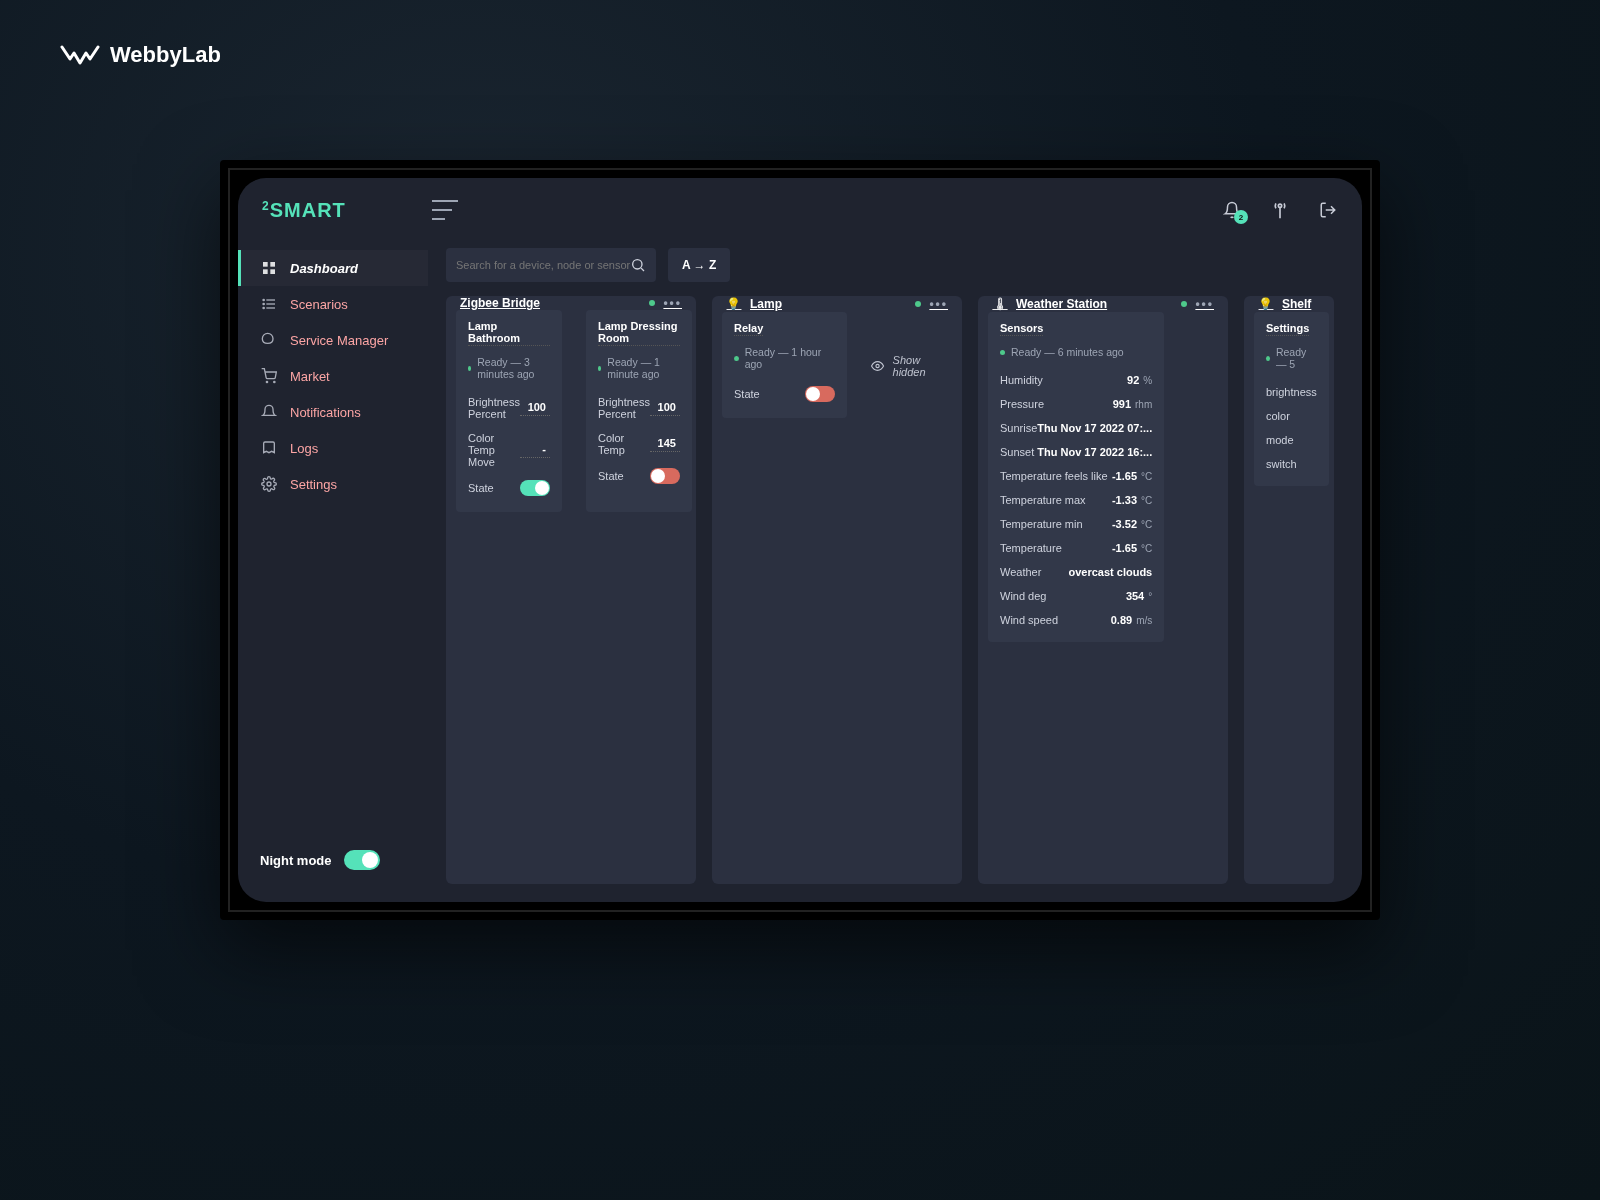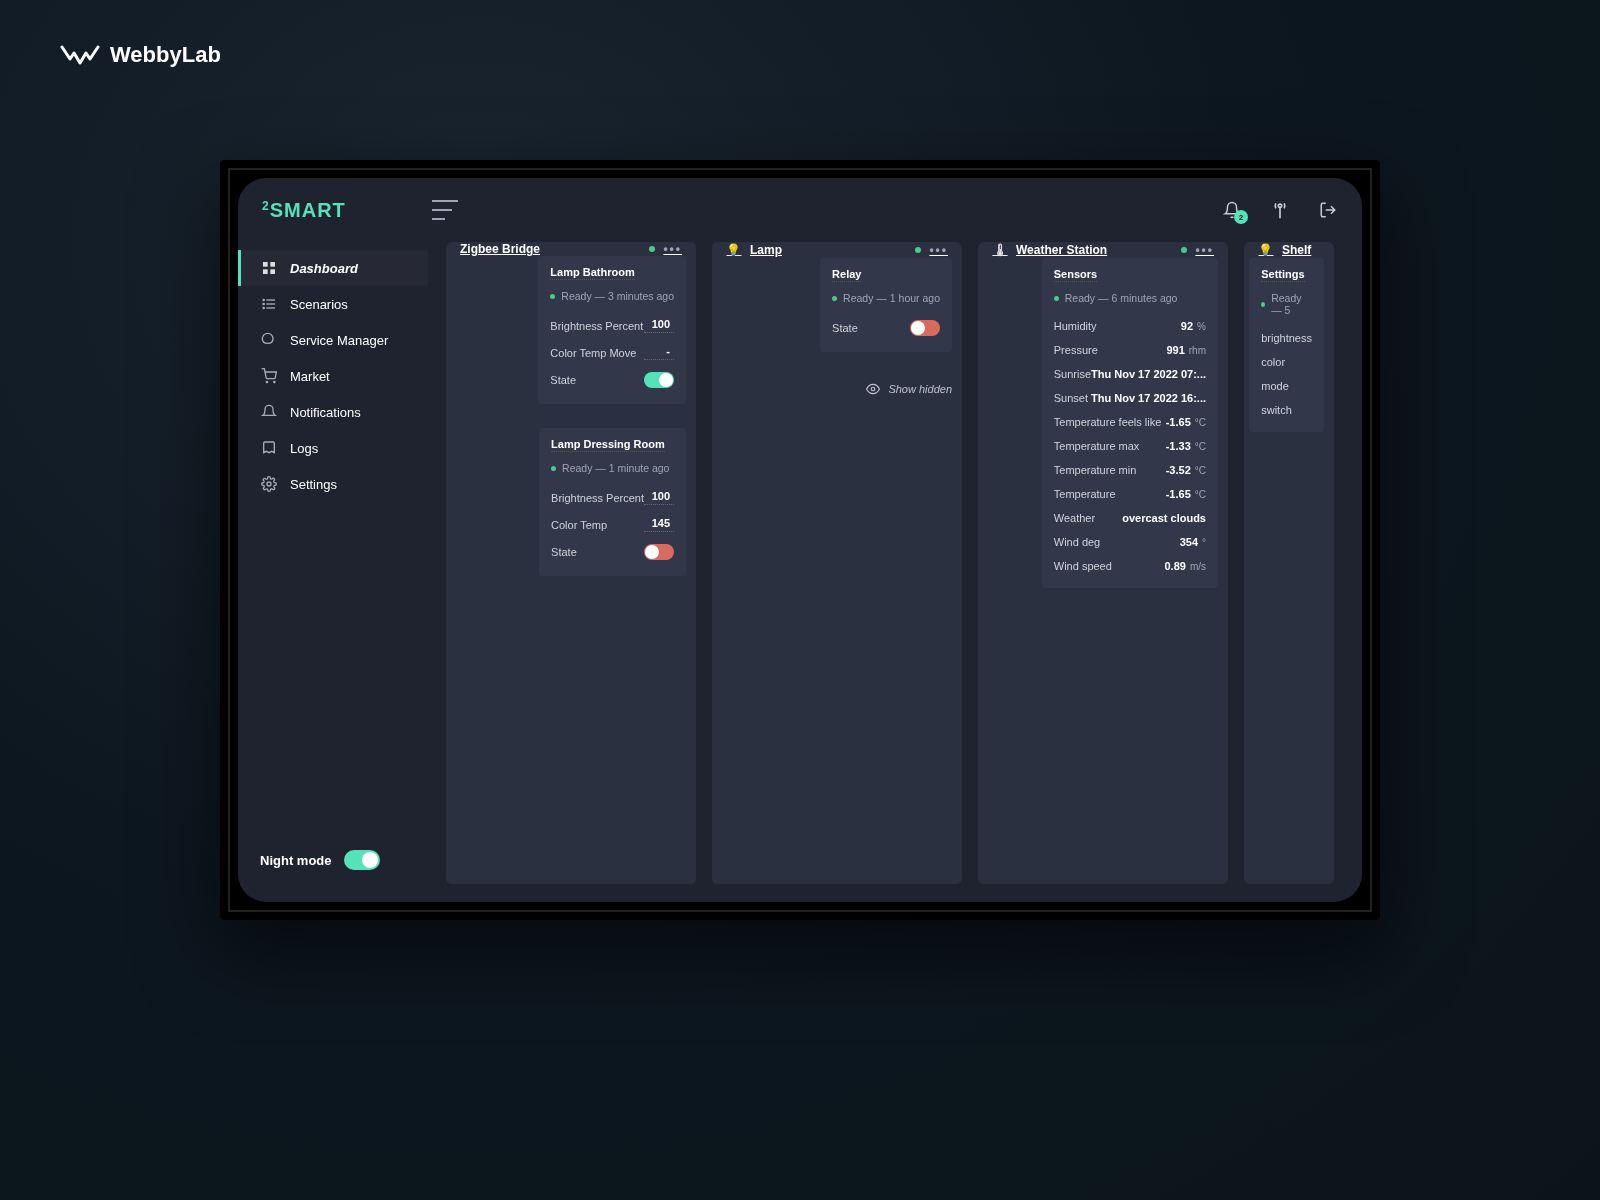--- a/index.html
+++ b/index.html
@@ -41,40 +41,40 @@
   .hamburger span:nth-child(1){width:100%;}
   .hamburger span:nth-child(2){width:75%;}
   .hamburger span:nth-child(3){width:50%;}
   .top-icons{margin-left:auto;display:flex;gap:28px;align-items:center;color:#c7cbd6;}
   .top-icon{width:20px;height:20px;display:flex;align-items:center;justify-content:center;cursor:pointer;}
   .bell-badge{position:relative;}
   .bell-badge .dot{position:absolute;right:-6px;bottom:-4px;width:14px;height:14px;border-radius:50%;background:#55e2b9;color:#111;font-size:8px;display:flex;align-items:center;justify-content:center;font-weight:700;}
   .body {flex:1;display:flex;overflow:hidden;}
   .sidebar{width:190px;display:flex;flex-direction:column;padding:8px 0;}
   .nav{list-style:none;}
-  .nav li{display:flex;align-items:center;gap:12px;padding:9px 22px;color:#ffffff;font-size:13px;cursor:pointer;}
+  .nav li{display:flex;align-items:center;gap:12px;padding:9px 22px;color:#fca5a5;font-size:13px;cursor:pointer;}
   .nav li.active{color:#fff;font-weight:700;background:rgba(255,255,255,.03);border-left:3px solid #55e2b9;padding-left:19px;font-style:italic;}
   .nav .ico{width:18px;height:18px;display:flex;align-items:center;justify-content:center;opacity:.85;}
   .night{margin-top:auto;margin-bottom:24px;display:flex;align-items:center;gap:12px;color:#fff;font-size:13px;font-weight:600;padding:0 22px;}
   .toggle{width:36px;height:20px;border-radius:10px;background:#55e2b9;position:relative;cursor:pointer;}
   .toggle::after{content:"";position:absolute;right:2px;top:2px;width:16px;height:16px;border-radius:50%;background:#fff;}
   .main{flex:1;display:flex;flex-direction:column;overflow:hidden;}
   .toolbar{display:flex;gap:12px;padding:6px 18px 14px;align-items:center;}
   .search{display:flex;align-items:center;background:#2b3040;border-radius:4px;padding:0 10px;height:34px;width:210px;}
   .search input{flex:1;background:none;border:none;outline:none;color:#cfd3de;font-size:11px;}
   .sortbtn{height:34px;background:#2b3040;border-radius:4px;color:#fff;font-size:12px;font-weight:600;padding:0 14px;display:flex;align-items:center;cursor:pointer;}
   .cards{flex:1;display:flex;gap:16px;padding:0 18px 18px;overflow:hidden;}
   .card{background:#2b3040;border-radius:6px;width:250px;flex:none;display:flex;flex-direction:column;}
   .card.w4{width:90px;overflow:hidden;}
   .card-head{display:flex;align-items:center;padding:0 14px;color:#fff;font-size:12px;font-weight:700;text-decoration:underline;}
   .card-head .ci{width:16px;height:16px;margin-right:8px;display:flex;align-items:center;justify-content:center;opacity:.9;}
   .card-head .st{margin-left:auto;display:flex;gap:8px;align-items:center;}
   .dot-g{width:6px;height:6px;border-radius:50%;background:#4ec98b;}
   .dots3{color:#9da5b4;letter-spacing:2px;cursor:pointer;font-weight:900;}
-  .card-body{padding:0 10px 10px;display:flex;flex-direction:column;gap:24px;overflow:hidden;align-items:flex-end;}
+  .card-body{padding:0 10px 10px;display:flex;flex-direction:row;gap:24px;overflow:hidden;}
   .sub{background:#323849;border-radius:4px;padding:10px 12px;font-size:11px;color:#cfd3de;}
   .sub .ttl{color:#fff;font-weight:700;font-size:11px;border-bottom:1px dotted #555;display:inline-block;padding-bottom:1px;}
   .sub .status{display:flex;align-items:center;gap:6px;margin:10px 0;color:#9da5b4;font-size:10.5px;}
   .sub .status .sd{width:5px;height:5px;border-radius:50%;background:#4ec98b;}
   .row{display:flex;align-items:center;justify-content:space-between;font-size:11px;color:#cfd3de;padding:6px 0;}
   .row .v{color:#fff;font-weight:600;}
   .row .v.in{border-bottom:1px dotted #666;padding:0 4px 2px;min-width:30px;text-align:right;}
   .t-sm{width:30px;height:16px;border-radius:8px;position:relative;}
   .t-sm::after{content:"";position:absolute;top:1px;width:14px;height:14px;border-radius:50%;background:#fff;}
   .t-on{background:#55e2b9;} .t-on::after{right:1px;}
@@ -198,20 +198,30 @@
               <span>Settings</span>
             </li>
         </ul>
         <div class="night">
           <span>Night mode</span>
           <div class="toggle"></div>
         </div>
       </div>
 
       <div class="main">
+        <div class="toolbar">
+          <div class="search">
+            <input placeholder="Search for a device, node or sensor" style="">
+            <svg width="16" height="16" viewBox="0 0 24 24" fill="none" stroke="#cfd3de" stroke-width="2">
+                <circle cx="11" cy="11" r="7"></circle>
+                <line x1="21" y1="21" x2="16.65" y2="16.65"></line>
+              </svg>
+          </div>
+          <div class="sortbtn">A → Z</div>
+        </div>
 
         <div class="cards">
 
           <div class="card">
             <div class="card-head">
                 <span>Zigbee Bridge</span>
                 <span class="st">
                   <span class="dot-g"></span>
                   <span class="dots3">•••</span>
                 </span>

